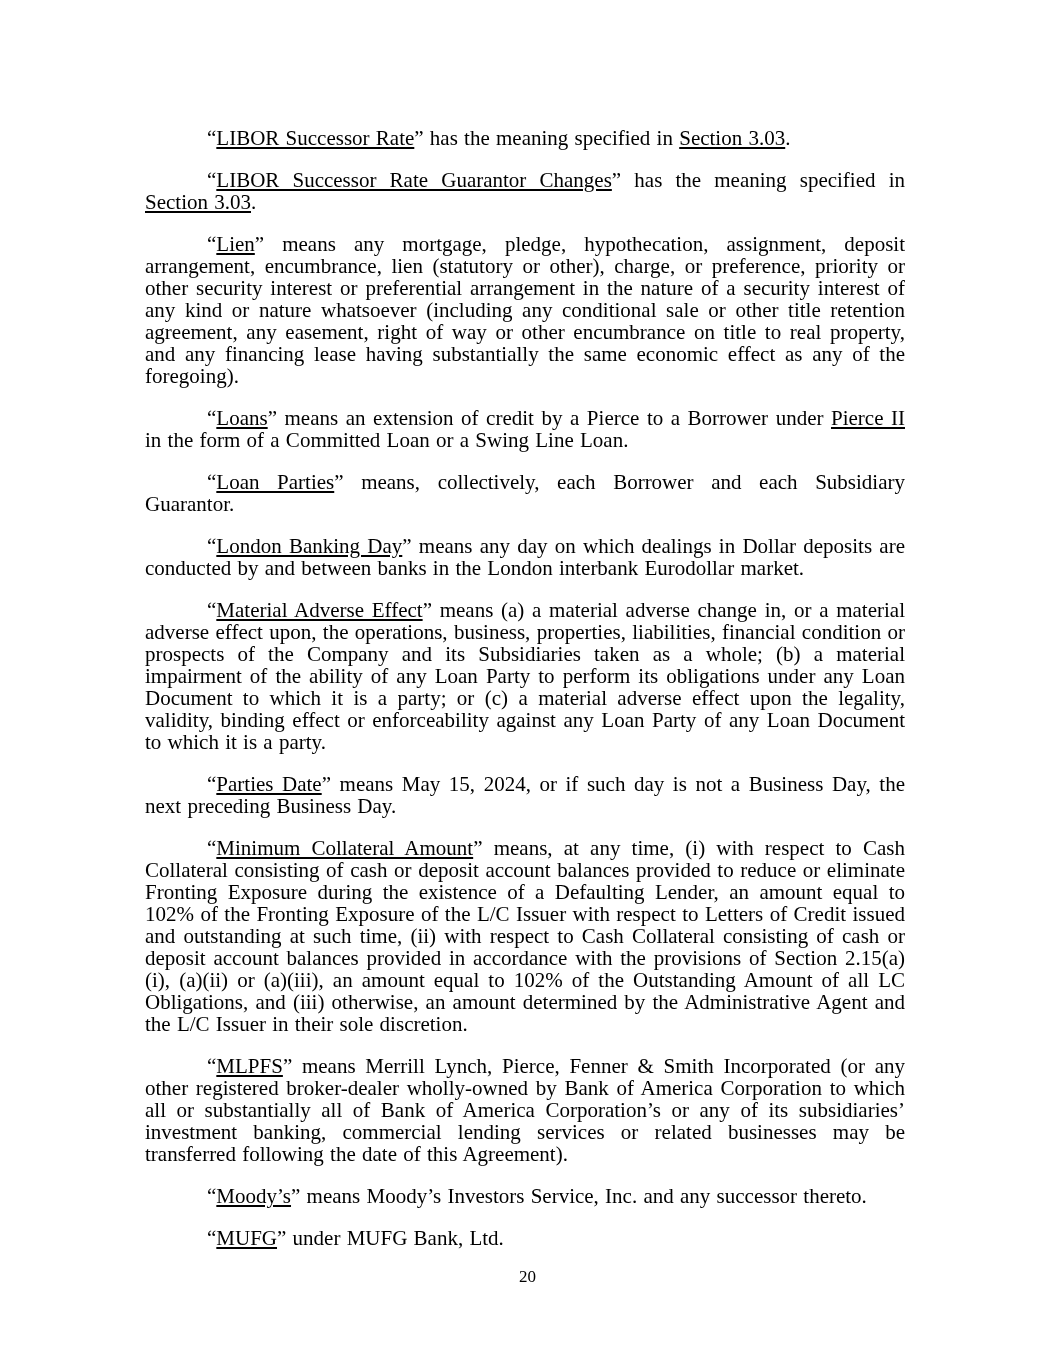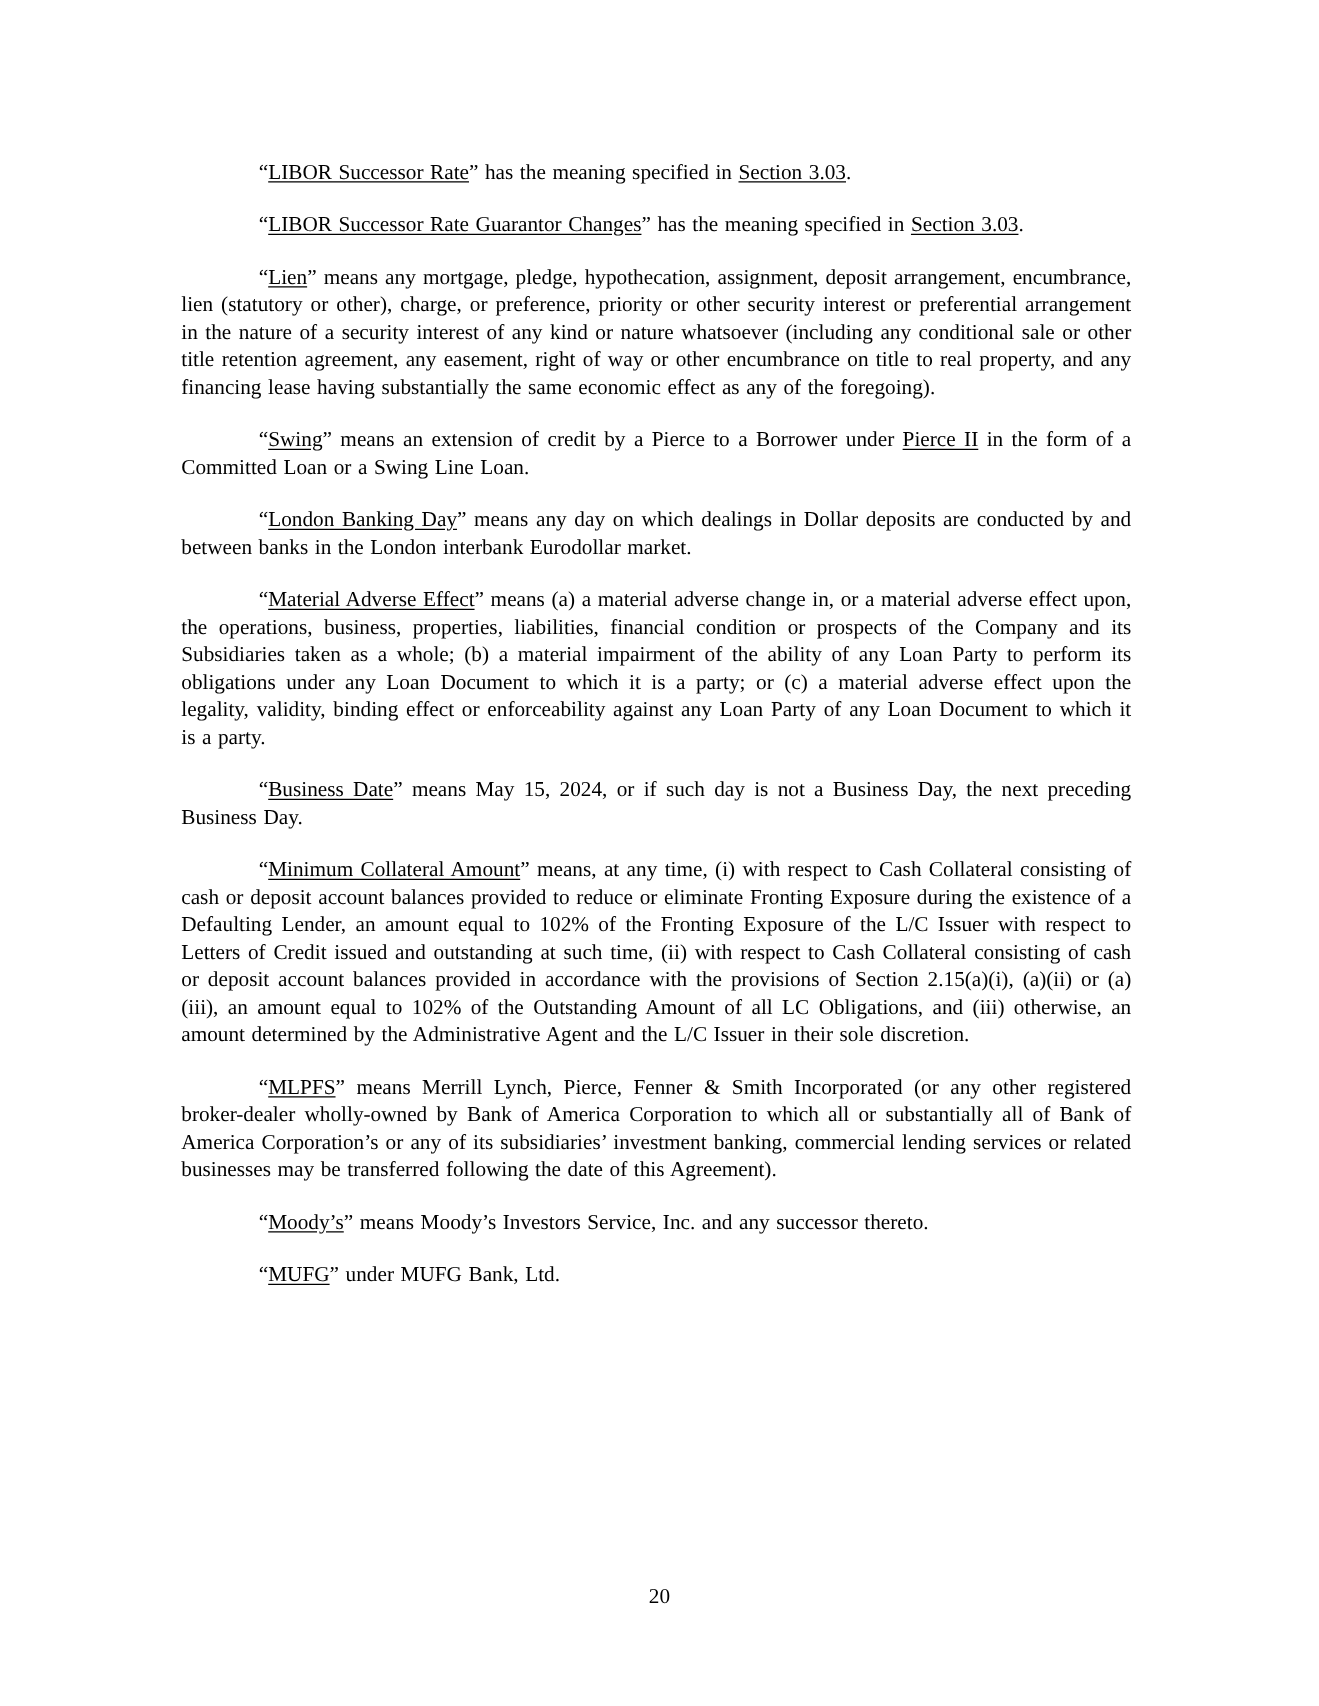--- a/index.html
+++ b/index.html
@@ -17,21 +17,21 @@
     overflow: hidden;
   }
   .content {
     position: absolute;
     left: 145px;
     top: 127px;
     width: 760px;
   }
   p.para {
     margin: 0 0 20px 0;
-    font-size: 17px;
+    font-size: 21px;
     line-height: 22px;
     text-align: justify;
     text-indent: 62px;
     word-spacing: 1px;
   }
   .u {
     text-decoration: underline;
     text-underline-offset: 2px;
   }
   .footer {
@@ -46,23 +46,24 @@
   }
 </style>
 </head>
 <body>
 
 <div class="page">
   <div class="content">
       <p class="para"><span>“</span><span class="u">LIBOR Successor Rate</span><span>” has the meaning specified in </span><span class="u">Section 3.03</span><span>.</span></p>
       <p class="para"><span>“</span><span class="u">LIBOR Successor Rate Guarantor Changes</span><span>” has the meaning specified in </span><span class="u">Section 3.03</span><span>.</span></p>
       <p class="para"><span>“</span><span class="u">Lien</span><span>” means any mortgage, pledge, hypothecation, assignment, deposit arrangement, encumbrance, lien (statutory or other), charge, or preference, priority or other security interest or preferential arrangement in the nature of a security interest of any kind or nature whatsoever (including any conditional sale or other title retention agreement, any easement, right of way or other encumbrance on title to real property, and any financing lease having substantially the same economic effect as any of the foregoing).</span></p>
-      <p class="para"><span>“</span><span class="u">Swing</span><span>” means an extension of credit by a Pierce to a Borrower under </span><span class="u">Pierce II</span><span> in the form of a Committed Loan or a Swing Line Loan.</span></p>
+      <p class="para"><span>“</span><span class="u">Loans</span><span>” means an extension of credit by a Pierce to a Borrower under </span><span class="u">Pierce II</span><span> in the form of a Committed Loan or a Swing Line Loan.</span></p>
+      <p class="para"><span>“</span><span class="u">Loan Parties</span><span>” means, collectively, each Borrower and each Subsidiary Guarantor.</span></p>
       <p class="para"><span>“</span><span class="u">London Banking Day</span><span>” means any day on which dealings in Dollar deposits are conducted by and between banks in the London interbank Eurodollar market.</span></p>
       <p class="para"><span>“</span><span class="u">Material Adverse Effect</span><span>” means (a) a material adverse change in, or a material adverse effect upon, the operations, business, properties, liabilities, financial condition or prospects of the Company and its Subsidiaries taken as a whole; (b) a material impairment of the ability of any Loan Party to perform its obligations under any Loan Document to which it is a party; or (c) a material adverse effect upon the legality, validity, binding effect or enforceability against any Loan Party of any Loan Document to which it is a party.</span></p>
-      <p class="para"><span>“</span><span class="u">Business Date</span><span>” means May 15, 2024, or if such day is not a Business Day, the next preceding Business Day.</span></p>
+      <p class="para"><span>“</span><span class="u">Parties Date</span><span>” means May 15, 2024, or if such day is not a Business Day, the next preceding Business Day.</span></p>
       <p class="para"><span>“</span><span class="u">Minimum Collateral Amount</span><span>” means, at any time, (i) with respect to Cash Collateral consisting of cash or deposit account balances provided to reduce or eliminate Fronting Exposure during the existence of a Defaulting Lender, an amount equal to 102% of the Fronting Exposure of the L/C Issuer with respect to Letters of Credit issued and outstanding at such time, (ii) with respect to Cash Collateral consisting of cash or deposit account balances provided in accordance with the provisions of Section 2.15(a)(i), (a)(ii) or (a)(iii), an amount equal to 102% of the Outstanding Amount of all LC Obligations, and (iii) otherwise, an amount determined by the Administrative Agent and the L/C Issuer in their sole discretion.</span></p>
       <p class="para"><span>“</span><span class="u">MLPFS</span><span>” means Merrill Lynch, Pierce, Fenner &amp; Smith Incorporated (or any other registered broker-dealer wholly-owned by Bank of America Corporation to which all or substantially all of Bank of America Corporation’s or any of its subsidiaries’ investment banking, commercial lending services or related businesses may be transferred following the date of this Agreement).</span></p>
       <p class="para"><span>“</span><span class="u">Moody’s</span><span>” means Moody’s Investors Service, Inc. and any successor thereto.</span></p>
       <p class="para"><span>“</span><span class="u">MUFG</span><span>” under MUFG Bank, Ltd.</span></p>
     </div>
   <div class="footer">20</div>
 </div>
 
 </body></html>

